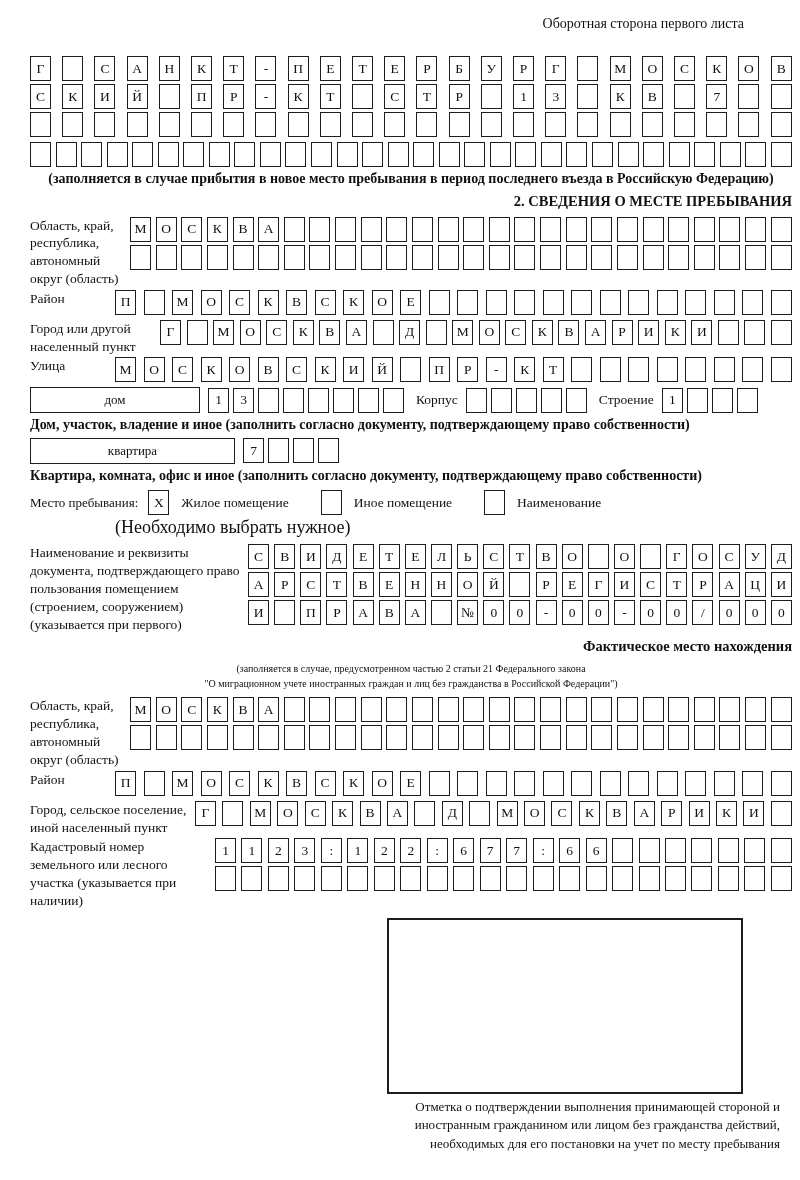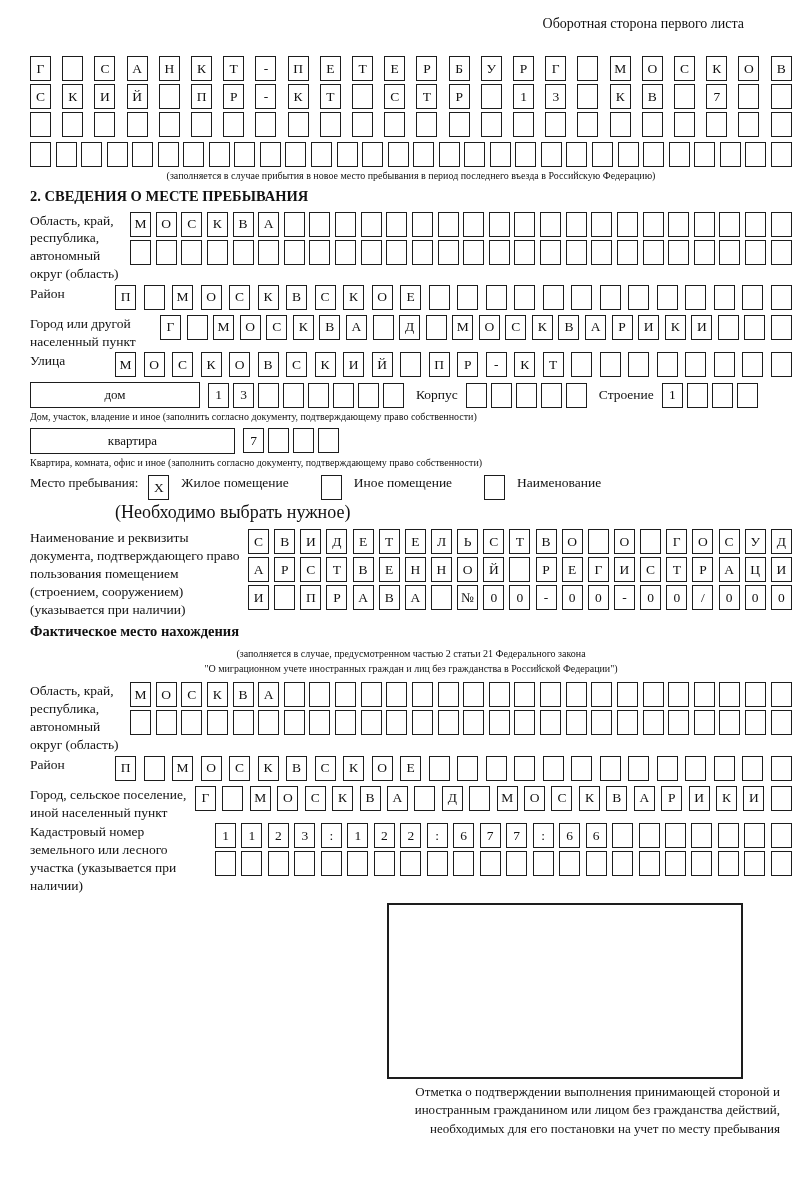--- a/index.html
+++ b/index.html
@@ -19,37 +19,37 @@
   .boxrow { display:flex; justify-content:space-between; margin-bottom:3px; }
   .cbox {
     box-sizing:border-box; flex:none;
     width:21px; height:25px;
     border:1.6px solid #1d1d1d;
     display:flex; align-items:center; justify-content:center;
     font-size:13.5px; background:#fff;
   }
   .fullrow { width:100%; }
 
-  .caption { font-size:10px; line-height:1.25; margin:2px 0 4px 0; }
+  .caption { font-size:14px; line-height:1.25; margin:2px 0 4px 0;font-weight:bold; }
   .caption.center { text-align:center; }
 
-  .section-title { text-align:left; font-weight:bold; font-size:14.5px; margin:5px 0 7px 0; }
+  .section-title { text-align:right; font-weight:bold; font-size:14.5px; margin:5px 0 7px 0; }
 
   .w148{width:148px;} .w100{width:100px;} .w85{width:85px;} .w130{width:130px;}
   .w218{width:218px;} .w165{width:165px;} .w185{width:185px;}
 
   .houserow { display:flex; align-items:center; margin-bottom:3px; }
   .typebox {
     box-sizing:border-box; border:1.6px solid #1d1d1d; height:26px;
     display:flex; align-items:center; justify-content:center; flex:none;
   }
   .boxgroup { display:flex; gap:4px; margin-left:8px; }
   .inline-label { margin-left:12px; font-size:13.5px; flex:none; }
 
-  .stayrow { display:flex; margin:6px 0 2px 0; }
+  .stayrow { display:flex; align-items:center; margin:6px 0 2px 0; }
   .stayrow .cbox { margin-left:10px; }
   .opt { margin-left:12px; margin-right:22px; font-size:13.5px; }
   .hint { margin-left:85px; font-size:18px; margin-bottom:6px; }
 
   .act-caption { text-align:center; font-size:10px; line-height:1.45; margin:0 0 6px 0; }
 
   .stamp-wrap { margin-top:8px; }
   .stamp-box { margin-left:357px; width:356px; height:176px; border:2px solid #1d1d1d; box-sizing:border-box; }
   .stamp-caption { margin-left:340px; width:410px; text-align:right; font-size:13px; line-height:1.45; margin-top:4px; }
 </style>
@@ -382,21 +382,21 @@
     <span class="cbox">X</span>
     <span class="opt">Жилое помещение</span>
     <span class="cbox"></span>
     <span class="opt">Иное помещение</span>
     <span class="cbox"></span>
     <span class="opt">Наименование</span>
   </div>
   <div class="hint">(Необходимо выбрать нужное)</div>
 
   <div class="field">
-    <div class="field-label w218">Наименование и реквизиты документа, подтверждающего право пользования помещением (строением, сооружением) (указывается при наличии)</div>
+    <div class="field-label w218">Наименование и реквизиты документа, подтверждающего право пользования помещением (строением, сооружением) (указывается при первого)</div>
     <div class="rows">
       <div class="boxrow">
           <span class="cbox">С</span>
           <span class="cbox">В</span>
           <span class="cbox">И</span>
           <span class="cbox">Д</span>
           <span class="cbox">Е</span>
           <span class="cbox">Т</span>
           <span class="cbox">Е</span>
           <span class="cbox">Л</span>

